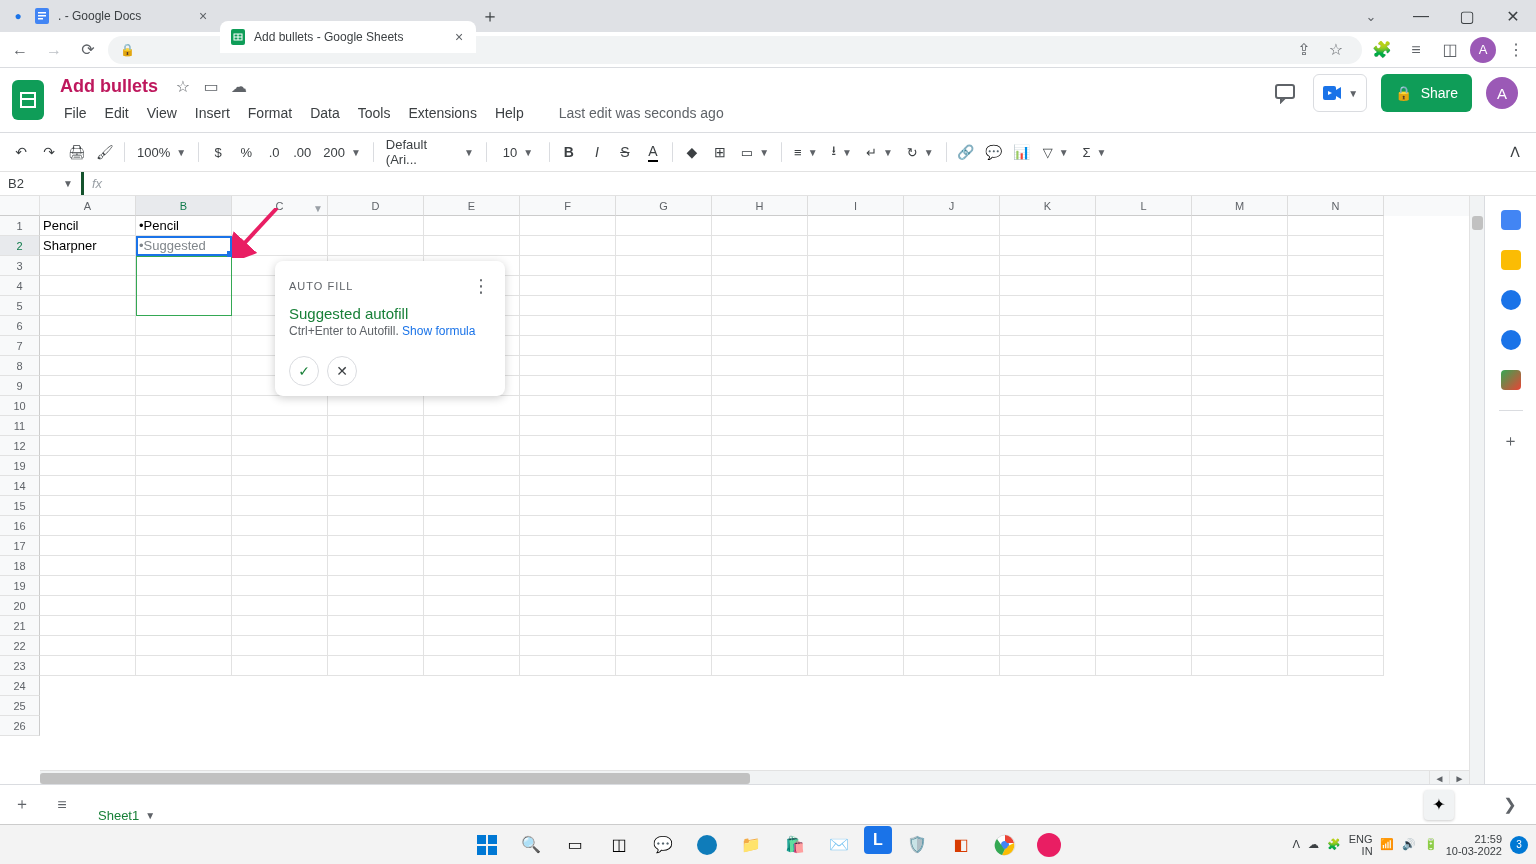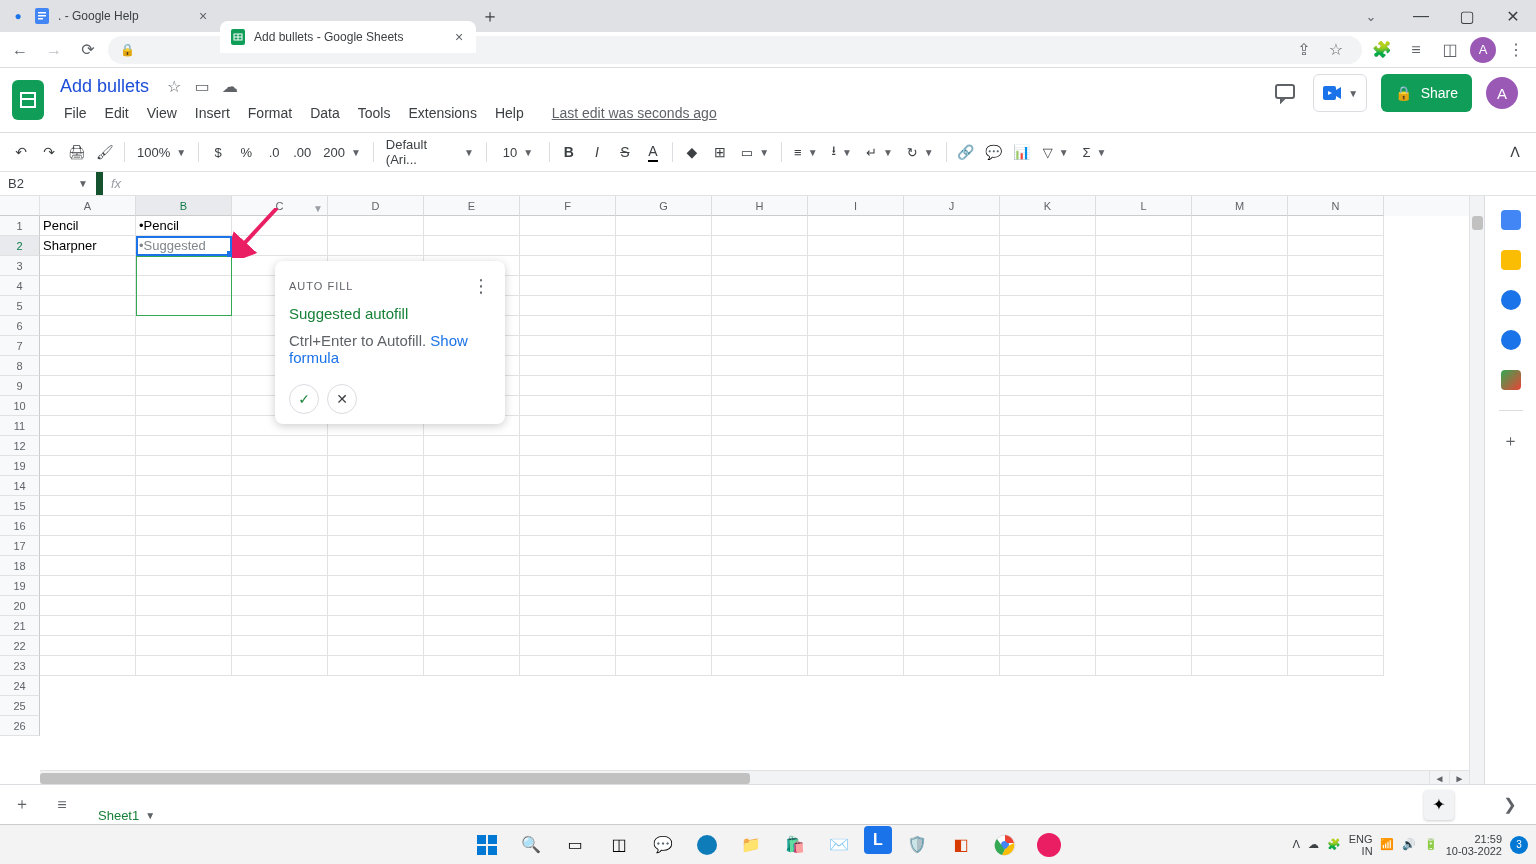--- a/index.html
+++ b/index.html
@@ -27,43 +27,43 @@
   .avatar{width:26px;height:26px;border-radius:50%;background:#9b59b6;color:#fff;display:flex;align-items:center;justify-content:center;font-size:13px;}
 
   
   .sheets-titlebar{height:64px;display:flex;align-items:flex-start;padding:6px 8px 0 8px;gap:8px;}
   .sheets-logo{width:40px;height:52px;display:flex;align-items:center;justify-content:center;}
   .logo-box{width:32px;height:40px;background:#0f9d58;border-radius:6px;position:relative;}
   .logo-lines{position:absolute;left:8px;top:12px;right:8px;bottom:8px;}
   .logo-lines div{border:2px solid #fff;height:8px;}
   .title-col{display:flex;flex-direction:column;gap:2px;}
   .doc-name-row{display:flex;align-items:center;gap:12px;}
-  .doc-name{font-size:18px;color:#1d4ed8;padding:2px 4px;}
+  .doc-name{font-size:18px;color:#be185d;padding:2px 4px;font-weight:bold;}
   .doc-ict{display:flex;gap:10px;}
   .doc-ic{width:18px;height:18px;color:#5f6368;display:flex;align-items:center;justify-content:center;}
   .menu-row{display:flex;align-items:center;gap:2px;font-size:14px;color:#3c4043;}
   .menu-row span{padding:4px 8px;border-radius:4px;}
-  .last-edit{color:#5f6368;text-decoration:underline;margin-left:10px;}
+  .last-edit{color:#5f6368;margin-left:17px;}
   .title-right{margin-left:auto;display:flex;align-items:center;gap:14px; padding-right:10px;}
   .comment-ic{width:28px;height:28px;display:flex;align-items:center;justify-content:center;color:#5f6368;}
   .meet-btn{height:38px;border:1px solid #dadce0;border-radius:6px;display:flex;align-items:center;padding:0 8px;gap:6px;color:#1a73e8;}
   .share-btn{height:38px;background:#0f9d58;color:#fff;border-radius:6px;display:flex;align-items:center;padding:0 14px;gap:8px;font-size:14px;font-weight:500;}
   .avatar2{width:32px;height:32px;border-radius:50%;background:#9b59b6;color:#fff;display:flex;align-items:center;justify-content:center;font-size:15px;}
 
   .toolbar{height:40px;border-top:1px solid #dadce0;border-bottom:1px solid #e2e2e2;display:flex;align-items:center;padding:0 8px;gap:2px;}
   .tb{min-width:26px;height:28px;display:flex;align-items:center;justify-content:center;color:#3c4043;padding:0 4px;font-size:14px;border-radius:4px;}
   .tb.sep{border-left:1px solid #dadce0;margin:0 4px;height:20px;min-width:0;padding:0;}
   .tb.text{font-size:13px;}
   .zoom-sel{display:flex;align-items:center;gap:6px;font-size:13px;padding:0 6px;}
   .carrot{font-size:10px;color:#5f6368;}
   .tb .tclr{border-bottom:2px solid #000;padding-bottom:1px;}
   .tb.collapse{margin-left:auto;}
 
   .fx-row{height:24px;border-bottom:1px solid #e2e2e2;display:flex;align-items:center;}
-  .name-box{width:103px;height:100%;border-right:7px solid #14532d;display:flex;align-items:center;padding:0 8px;font-size:13px;color:#3c4043;justify-content:space-between;}
+  .name-box{width:84px;height:100%;border-right:3px solid #14532d;display:flex;align-items:center;padding:0 8px;font-size:13px;color:#3c4043;justify-content:space-between;}
   .fxlabel{padding:0 8px;color:#9aa0a6;font-style:italic;font-size:13px;}
   .fxinput{flex:1;height:100%;}
 
   .body-wrap{display:flex;height:calc(100% - 32px - 36px - 64px - 40px - 24px - 40px - 40px);}
   .grid-wrap{flex:1;overflow:hidden;position:relative;}
   .col-hdr{display:flex;height:20px;background:#f8f9fa;}
   .corner{width:40px;border-right:1px solid #e2e2e2;border-bottom:1px solid #ccc;background:#f8f9fa;}
   .ch{width:96px;border-right:1px solid #ddd;border-bottom:1px solid #ccc;text-align:center;font-size:11px;color:#5f6368;line-height:20px;position:relative;}
   .ch.sel{background:#e8eaed;color:#0f7b4b;font-weight:500;}
   .ch .dd{position:absolute;right:4px;top:3px;font-size:10px;color:#9aa0a6;}
@@ -80,21 +80,21 @@
   .autofill-range{position:absolute;border:1px solid #34a853;pointer-events:none;z-index:2;}
   .af-ghost{color:#80868b;}
 
   
   .arrow-anno{position:absolute;left:192px;top:-8px;z-index:5;pointer-events:none;}
 
   
   .af-pop{position:absolute;left:235px;top:45px;width:230px;background:#fff;border-radius:8px;box-shadow:0 2px 10px rgba(0,0,0,.2);padding:14px 14px 10px 14px;z-index:6;}
   .af-pop .ttl{font-size:11px;letter-spacing:1px;color:#5f6368;display:flex;justify-content:space-between;align-items:center;}
   .af-pop .sug{color:#188038;font-size:15px;font-weight:500;margin-top:8px;}
-  .af-pop .hint{font-size:15px;color:#5f6368;margin-top:10px;}
+  .af-pop .hint{font-size:12px;color:#5f6368;margin-top:2px;}
   .af-pop .hint a{color:#1a73e8;text-decoration:none;}
   .af-act{display:flex;gap:8px;margin-top:18px;}
   .af-btn{width:30px;height:30px;border:1px solid #dadce0;border-radius:50%;display:flex;align-items:center;justify-content:center;font-size:14px;}
   .af-btn.ok{color:#188038;}
   .af-btn.no{color:#3c4043;}
   .af-more{font-size:18px;color:#5f6368;}
 
   .side-scroll{position:absolute;right:0;top:0;width:15px;bottom:0;background:#f1f3f4;border-left:1px solid #e2e2e2;}
   .side-scroll .thumb{position:absolute;left:2px;top:20px;width:11px;height:14px;background:#c1c1c1;border-radius:3px;}
   .hscroll { position:absolute; bottom:-1px; left:40px; right:36px; height:15px; background:#f1f3f4;border-top:1px solid #e2e2e2;}
@@ -126,21 +126,21 @@
   <div class="tab" style="width:220px;">
     <span class="tab-icon" style="color:#1a73e8">●</span>
     <span class="tab-icon">
       <svg width="14" height="16">
           <rect width="14" height="16" rx="2" fill="#4285f4"></rect>
           <rect x="3" y="4" width="8" height="1.5" fill="#fff"></rect>
           <rect x="3" y="7" width="8" height="1.5" fill="#fff"></rect>
           <rect x="3" y="10" width="5" height="1.5" fill="#fff"></rect>
         </svg>
     </span>
-    <span>. - Google Help</span>
+    <span>. - Google Docs</span>
     <span class="tab-close" style="margin-left:auto">×</span>
   </div>
   <div class="tab active" style="width:256px;margin-top:42px;">
     <span class="tab-icon">
       <svg width="14" height="16">
           <rect width="14" height="16" rx="2" fill="#0f9d58"></rect>
           <rect x="3" y="5" width="8" height="6" fill="none" stroke="#fff"></rect>
           <line x1="7" y1="5" x2="7" y2="11" stroke="#fff"></line>
           <line x1="3" y1="8" x2="11" y2="8" stroke="#fff"></line>
         </svg>

